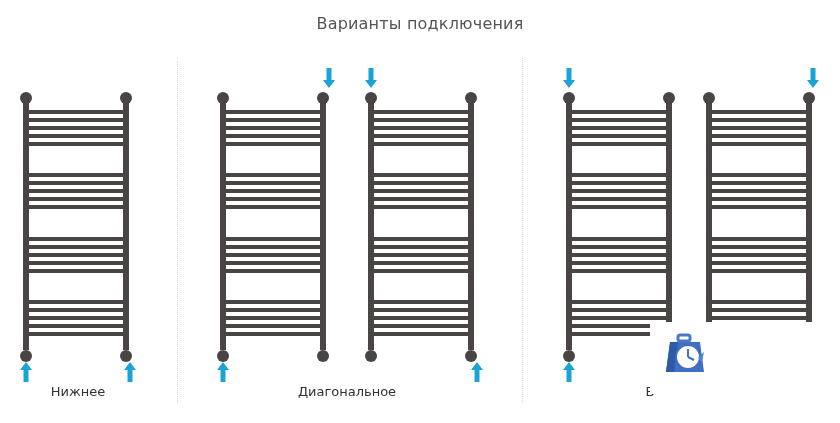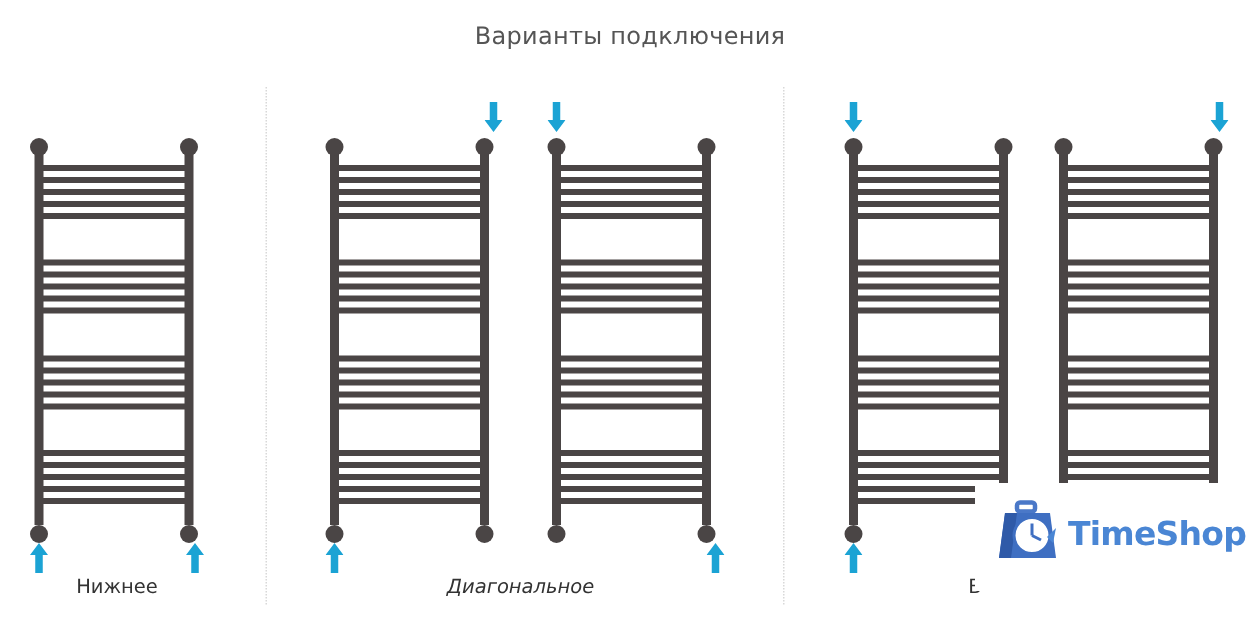--- a/index.html
+++ b/index.html
@@ -228,30 +228,29 @@
     </svg>
   </div>
 
 <div class="arrow" style="left:807px;top:68px;">
     <svg width="12" height="20" viewBox="0 0 12 20">
       <polygon points="3.5,0 8.5,0 8.5,12 12,12 6,20 0,12 3.5,12" fill="#1ba3d4"></polygon>
     </svg>
   </div>
 
 <div class="label" style="left:20px;top:384px;width:116px;">Нижнее</div>
-<div class="label" style="left:217px;top:384px;width:260px;font-style:italic;">Диагональное</div>
+<div class="label" style="left:217px;top:384px;width:260px;">Диагональное</div>
 <div class="label" style="left:620px;top:384px;width:60px;">В</div>
 
 <div class="logo-mask"></div>
 <div class="logo">
   <span>
     <svg width="44" height="44" viewBox="0 0 44 44">
       <rect x="14" y="3" width="12" height="6" rx="2" fill="none" stroke="#4a78c8" stroke-width="3"></rect>
       <path d="M6 10 L36 10 L40 40 L2 40 Z" fill="#3f6fc2"></path>
       <path d="M6 10 L14 10 L10 40 L2 40 Z" fill="#2f5aa8"></path>
       <circle cx="24" cy="25" r="12" fill="#ffffff" stroke="#3f6fc2" stroke-width="2"></circle>
       <line x1="24" y1="25" x2="24" y2="17" stroke="#3f6fc2" stroke-width="2"></line>
       <line x1="24" y1="25" x2="30" y2="28" stroke="#3f6fc2" stroke-width="2"></line>
       <path d="M34 26 L40 20 L38 30 Z" fill="#4a86d4"></path>
     </svg>
   </span>
-  <span class="logo-text">TimeShop</span>
 </div>
 
 </body></html>

